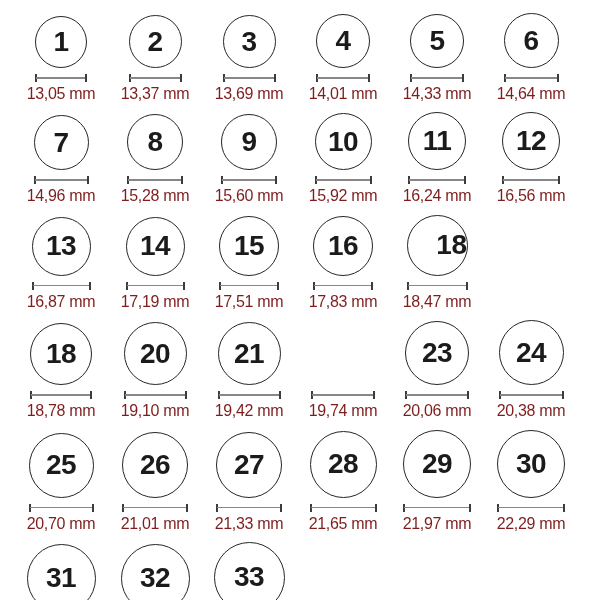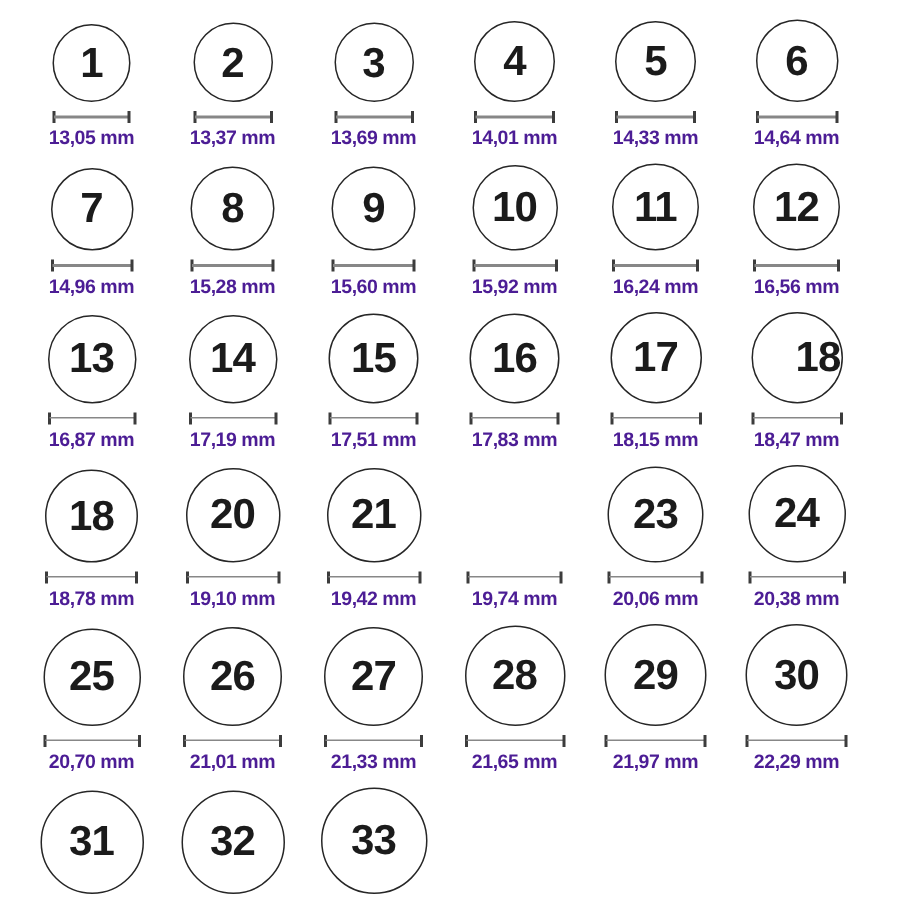--- a/index.html
+++ b/index.html
@@ -60,23 +60,23 @@
     position: absolute;
     top: 0;
     width: 2px;
     height: 8px;
     background: #3c3c3c;
   }
   .bracket .tick.l { left: 0; }
   .bracket .tick.r { right: 0; }
   .mmlabel {
     margin-top: 3px;
-    font-size: 13px;
-    font-weight: bold;
-    color: #4c1d95;
+    font-size: 16px;
+    font-weight: normal;
+    color: #7f1d1d;
     letter-spacing: -0.3px;
     white-space: nowrap;
     line-height: 1.15;
   }
 </style>
 </head>
 <body>
 
 <div class="sheet">
   <div id="rows">
@@ -255,31 +255,20 @@
       <span class="num">16</span>
     </div>
     <div class="bracket" style="width: 60px;">
       <span class="tick l"></span>
       <span class="hline"></span>
       <span class="tick r"></span>
     </div>
     <div class="mmlabel">17,83 mm</div>
   </div>
         <div class="cell">
-    <div class="circle" style="width: 61px; height: 61px;">
-      <span class="num">17</span>
-    </div>
-    <div class="bracket" style="width: 61px;">
-      <span class="tick l"></span>
-      <span class="hline"></span>
-      <span class="tick r"></span>
-    </div>
-    <div class="mmlabel">18,15 mm</div>
-  </div>
-        <div class="cell">
     <div class="circle" style="width: 61px; height: 61px; justify-content: flex-end;">
       <span class="num">18</span>
     </div>
     <div class="bracket" style="width: 61px;">
       <span class="tick l"></span>
       <span class="hline"></span>
       <span class="tick r"></span>
     </div>
     <div class="mmlabel">18,47 mm</div>
   </div>

